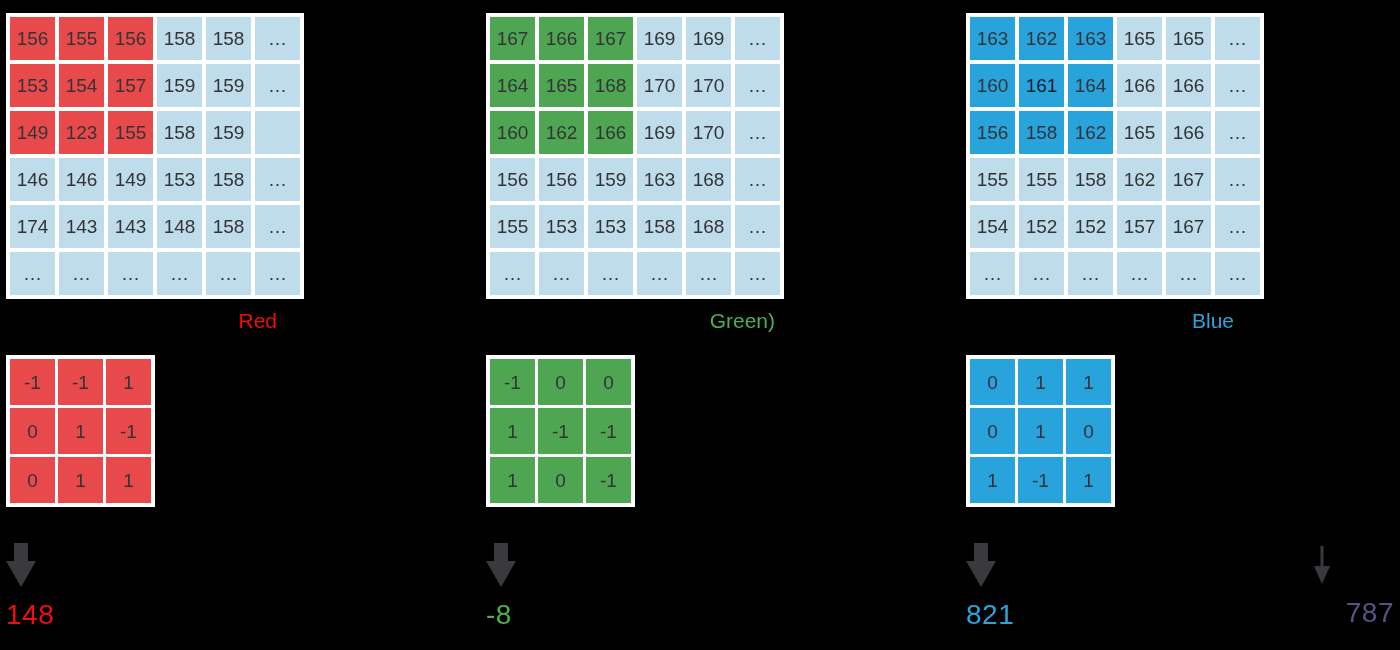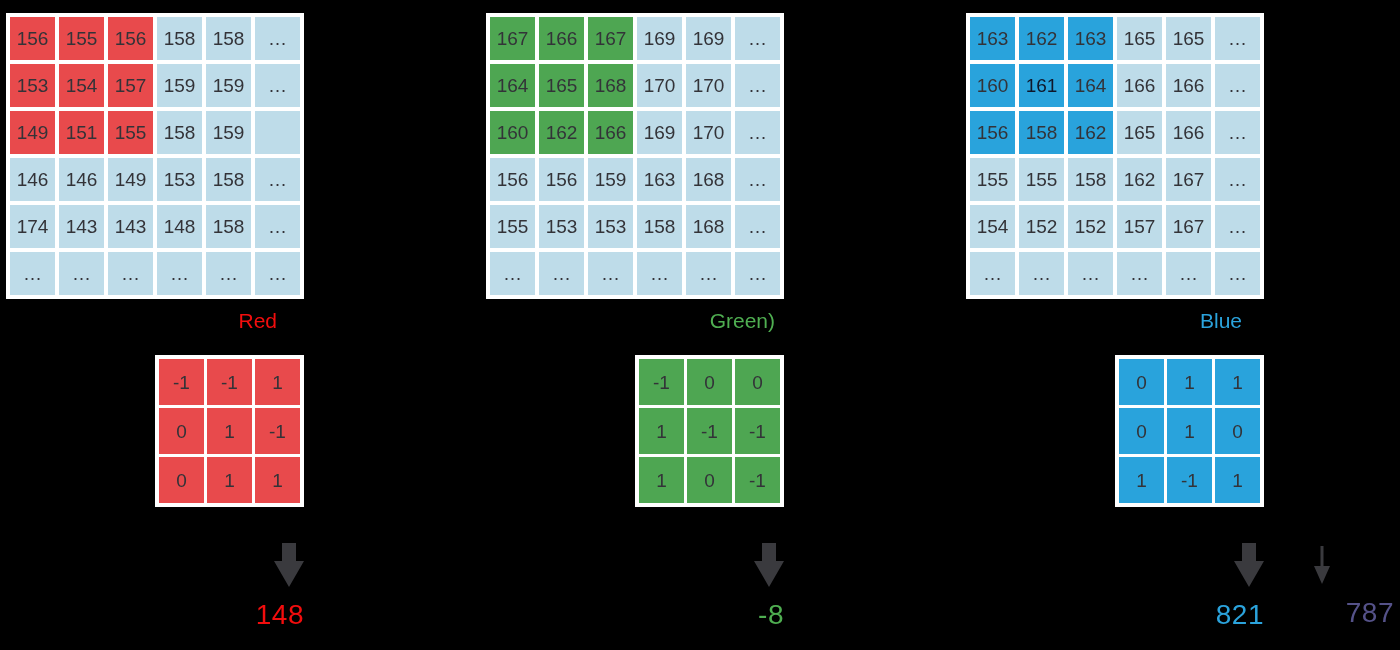--- a/index.html
+++ b/index.html
@@ -2,21 +2,21 @@
 <html><head>
 <meta charset="utf-8">
 <style>
   html,body{margin:0;padding:0;background:#000;}
   .stage{
     position:relative;width:1400px;height:650px;background:#000;
     font-family:"Liberation Sans",sans-serif;overflow:hidden;
   }
   .channel{
     position:absolute;top:13px;width:298px;
-    display:flex;flex-direction:column;align-items:flex-end;
+    display:flex;flex-direction:column;align-items:flex-start;
   }
   .channel.c0{left:6px}
   .channel.c1{left:486px}
   .channel.c2{left:966px}
 
   .pixel-grid{
     display:grid;grid-template-columns:repeat(6,45px);grid-auto-rows:43px;
     gap:4px;padding:4px;background:#fff;
   }
   .kernel-grid{
@@ -25,21 +25,21 @@
   }
   .cell{
     display:flex;align-items:center;justify-content:center;
     font-size:19px;line-height:1;
   }
   .channel-label{
     align-self:flex-end;margin-top:10px;font-size:21px;line-height:24px;
   }
   .c0 .channel-label{margin-right:27px;}
   .c1 .channel-label{margin-right:9px;}
-  .c2 .channel-label{margin-right:22px;}
+  .c2 .channel-label{margin-right:30px;}
 
   .block-arrow{margin-top:36px;display:block;}
   .result{
     margin-top:13px;font-size:28px;line-height:30px;font-weight:500;
     letter-spacing:0.5px;
   }
   .total-arrow{position:absolute;left:1312px;top:546px;}
   .total-result{
     position:absolute;right:6px;top:598px;font-size:28px;line-height:30px;
     font-weight:400;letter-spacing:0.5px;
@@ -58,21 +58,21 @@
         <div class="cell" style="background: rgb(190, 220, 233); color: rgb(51, 51, 56);">158</div>
         <div class="cell" style="background: rgb(190, 220, 233); color: rgb(51, 51, 56);">158</div>
         <div class="cell" style="background: rgb(190, 220, 233); color: rgb(51, 51, 56);">…</div>
         <div class="cell" style="background: rgb(232, 74, 76); color: rgb(51, 51, 56);">153</div>
         <div class="cell" style="background: rgb(232, 74, 76); color: rgb(51, 51, 56);">154</div>
         <div class="cell" style="background: rgb(232, 74, 76); color: rgb(51, 51, 56);">157</div>
         <div class="cell" style="background: rgb(190, 220, 233); color: rgb(51, 51, 56);">159</div>
         <div class="cell" style="background: rgb(190, 220, 233); color: rgb(51, 51, 56);">159</div>
         <div class="cell" style="background: rgb(190, 220, 233); color: rgb(51, 51, 56);">…</div>
         <div class="cell" style="background: rgb(232, 74, 76); color: rgb(51, 51, 56);">149</div>
-        <div class="cell" style="background: rgb(232, 74, 76); color: rgb(51, 51, 56);">151</div>
+        <div class="cell" style="background: rgb(232, 74, 76); color: rgb(51, 51, 56);">123</div>
         <div class="cell" style="background: rgb(232, 74, 76); color: rgb(51, 51, 56);">155</div>
         <div class="cell" style="background: rgb(190, 220, 233); color: rgb(51, 51, 56);">158</div>
         <div class="cell" style="background: rgb(190, 220, 233); color: rgb(51, 51, 56);">159</div>
         <div class="cell" style="background: rgb(190, 220, 233); color: rgb(51, 51, 56);"></div>
         <div class="cell" style="background: rgb(190, 220, 233); color: rgb(51, 51, 56);">146</div>
         <div class="cell" style="background: rgb(190, 220, 233); color: rgb(51, 51, 56);">146</div>
         <div class="cell" style="background: rgb(190, 220, 233); color: rgb(51, 51, 56);">149</div>
         <div class="cell" style="background: rgb(190, 220, 233); color: rgb(51, 51, 56);">153</div>
         <div class="cell" style="background: rgb(190, 220, 233); color: rgb(51, 51, 56);">158</div>
         <div class="cell" style="background: rgb(190, 220, 233); color: rgb(51, 51, 56);">…</div>

